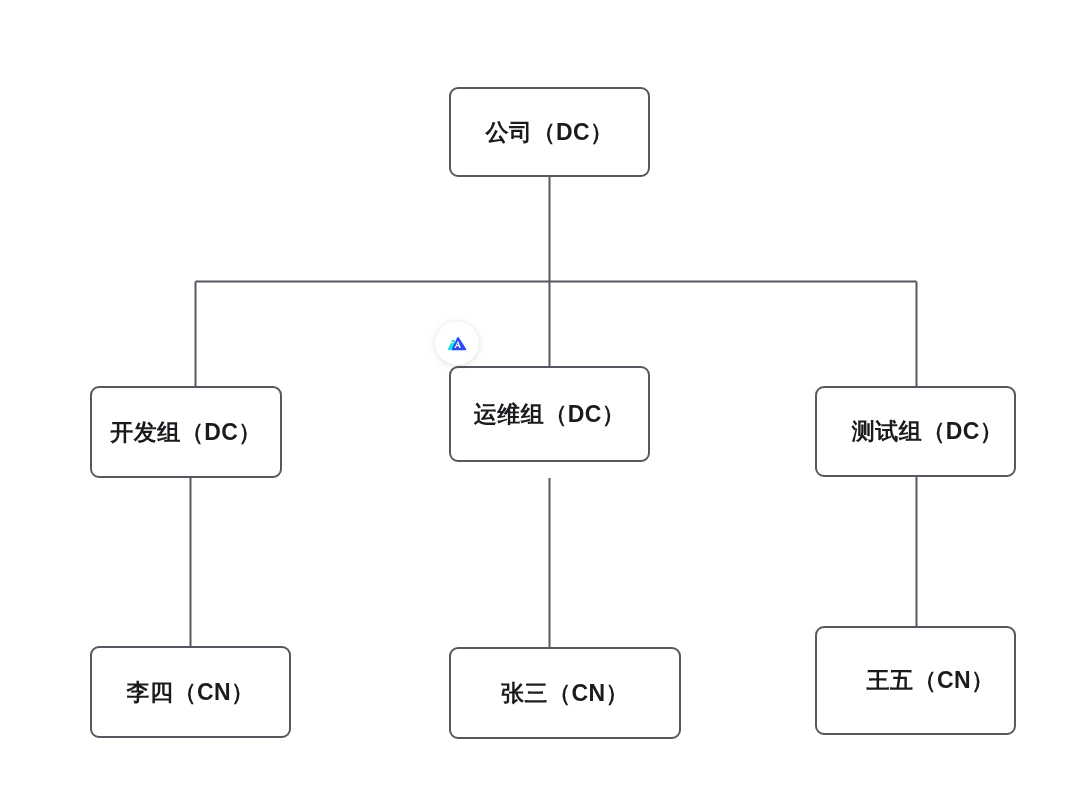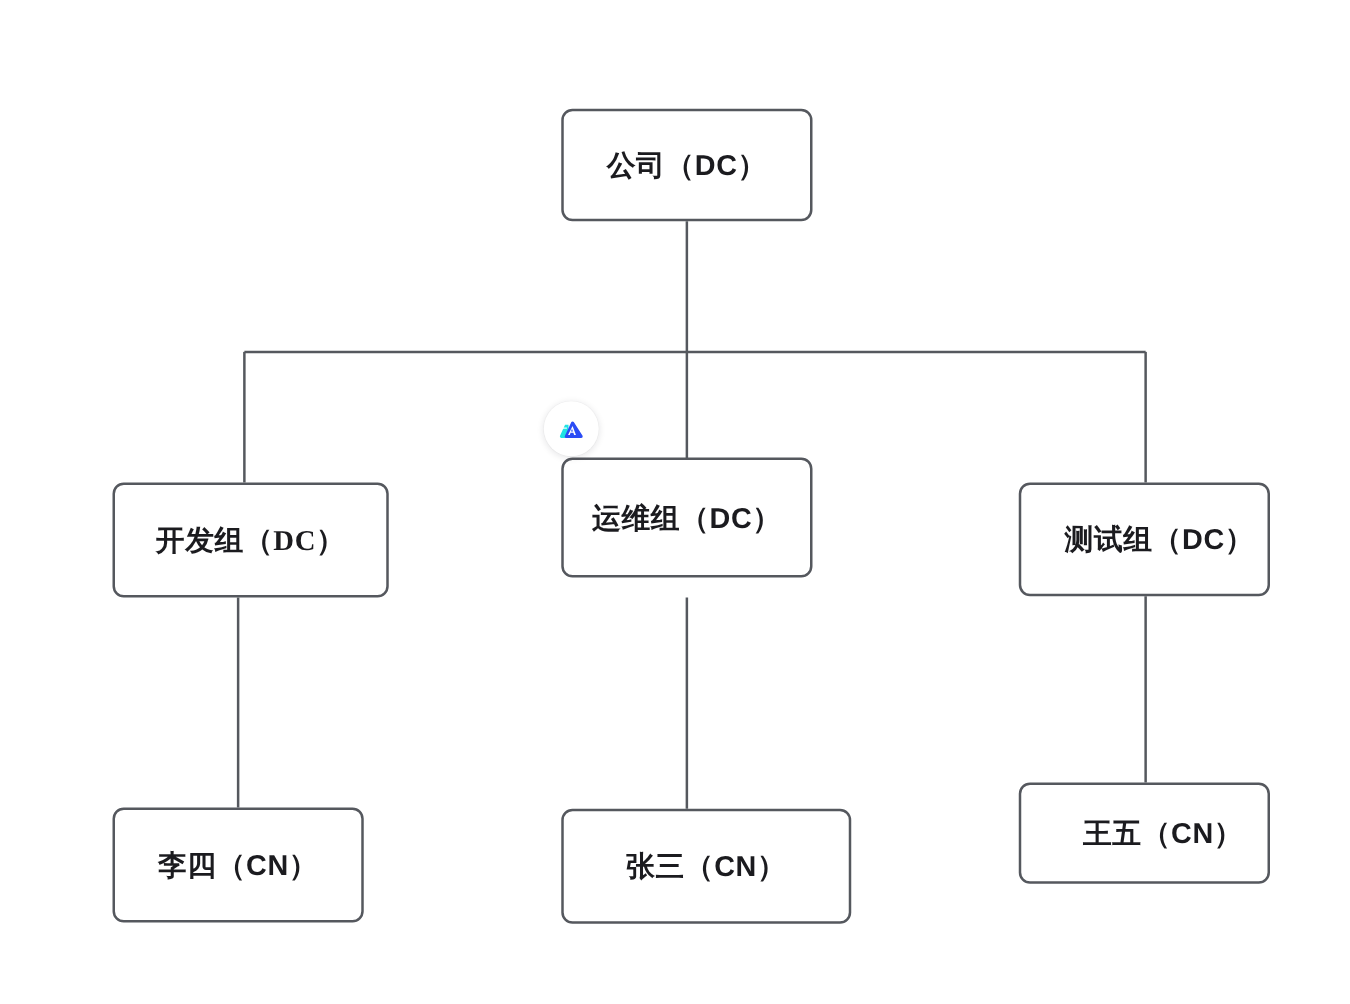--- a/index.html
+++ b/index.html
@@ -85,41 +85,41 @@
       <path d="M549.5,478 L549.5,647"></path>
 
       <path d="M916.5,477 L916.5,626"></path>
     </g>
   </svg>
 
   <div class="node" style="left:449px; top:87px; width:201px; height:90px;">
     <span class="node-label">公司（DC）</span>
   </div>
 
-  <div class="node" style="left:90px; top:386px; width:221px; height:92px;font-family:Liberation Serif, serif;">
+  <div class="node" style="left:90px; top:386px; width:192px; height:92px;">
     <span class="node-label">开发组（DC）</span>
   </div>
 
   <div class="node" style="left:449px; top:366px; width:201px; height:96px;">
     <span class="node-label">运维组（DC）</span>
   </div>
 
   <div class="node" style="left:815px; top:386px; width:201px; height:91px;padding-left:24px;">
     <span class="node-label">测试组（DC）</span>
   </div>
 
   <div class="node" style="left:90px; top:646px; width:201px; height:92px;">
     <span class="node-label">李四（CN）</span>
   </div>
 
   <div class="node" style="left:449px; top:647px; width:232px; height:92px;">
     <span class="node-label">张三（CN）</span>
   </div>
 
-  <div class="node" style="left:815px; top:626px; width:201px; height:81px;padding-left:30px;">
+  <div class="node" style="left:815px; top:626px; width:201px; height:109px;padding-left:30px;">
     <span class="node-label">王五（CN）</span>
   </div>
 
   <div class="translate-button" style="left:435px; top:321px;" title="翻译">
     <span>
       <svg width="22" height="22" viewBox="0 0 24 24" xmlns="http://www.w3.org/2000/svg">
         <path d="M6.6 8.6 L2.2 18.2 A1.3 1.3 0 0 0 3.4 20 L9.6 20 L9.6 8.6 Z" fill="#20e3e3"></path>
         <path d="M14.2 6.2 L21.9 18.2 A1.3 1.3 0 0 1 20.8 20 L7.6 20 A1.3 1.3 0 0 1 6.5 18.2 L12.1 6.2 A1.2 1.2 0 0 1 14.2 6.2 Z" fill="#2b4cf5"></path>
         <path d="M13.15 9.6 L16.1 17.4 L14.5 17.4 L13.85 15.5 L11.4 15.5 L10.75 17.4 L9.2 17.4 Z M12.63 11.9 L11.8 14.3 L13.45 14.3 Z" fill="#ffffff"></path>
         <path d="M4.4 11.0 L8.2 11.0 L8.2 12.1 L4.4 12.1 Z" fill="#ffffff" opacity="0.92"></path>

